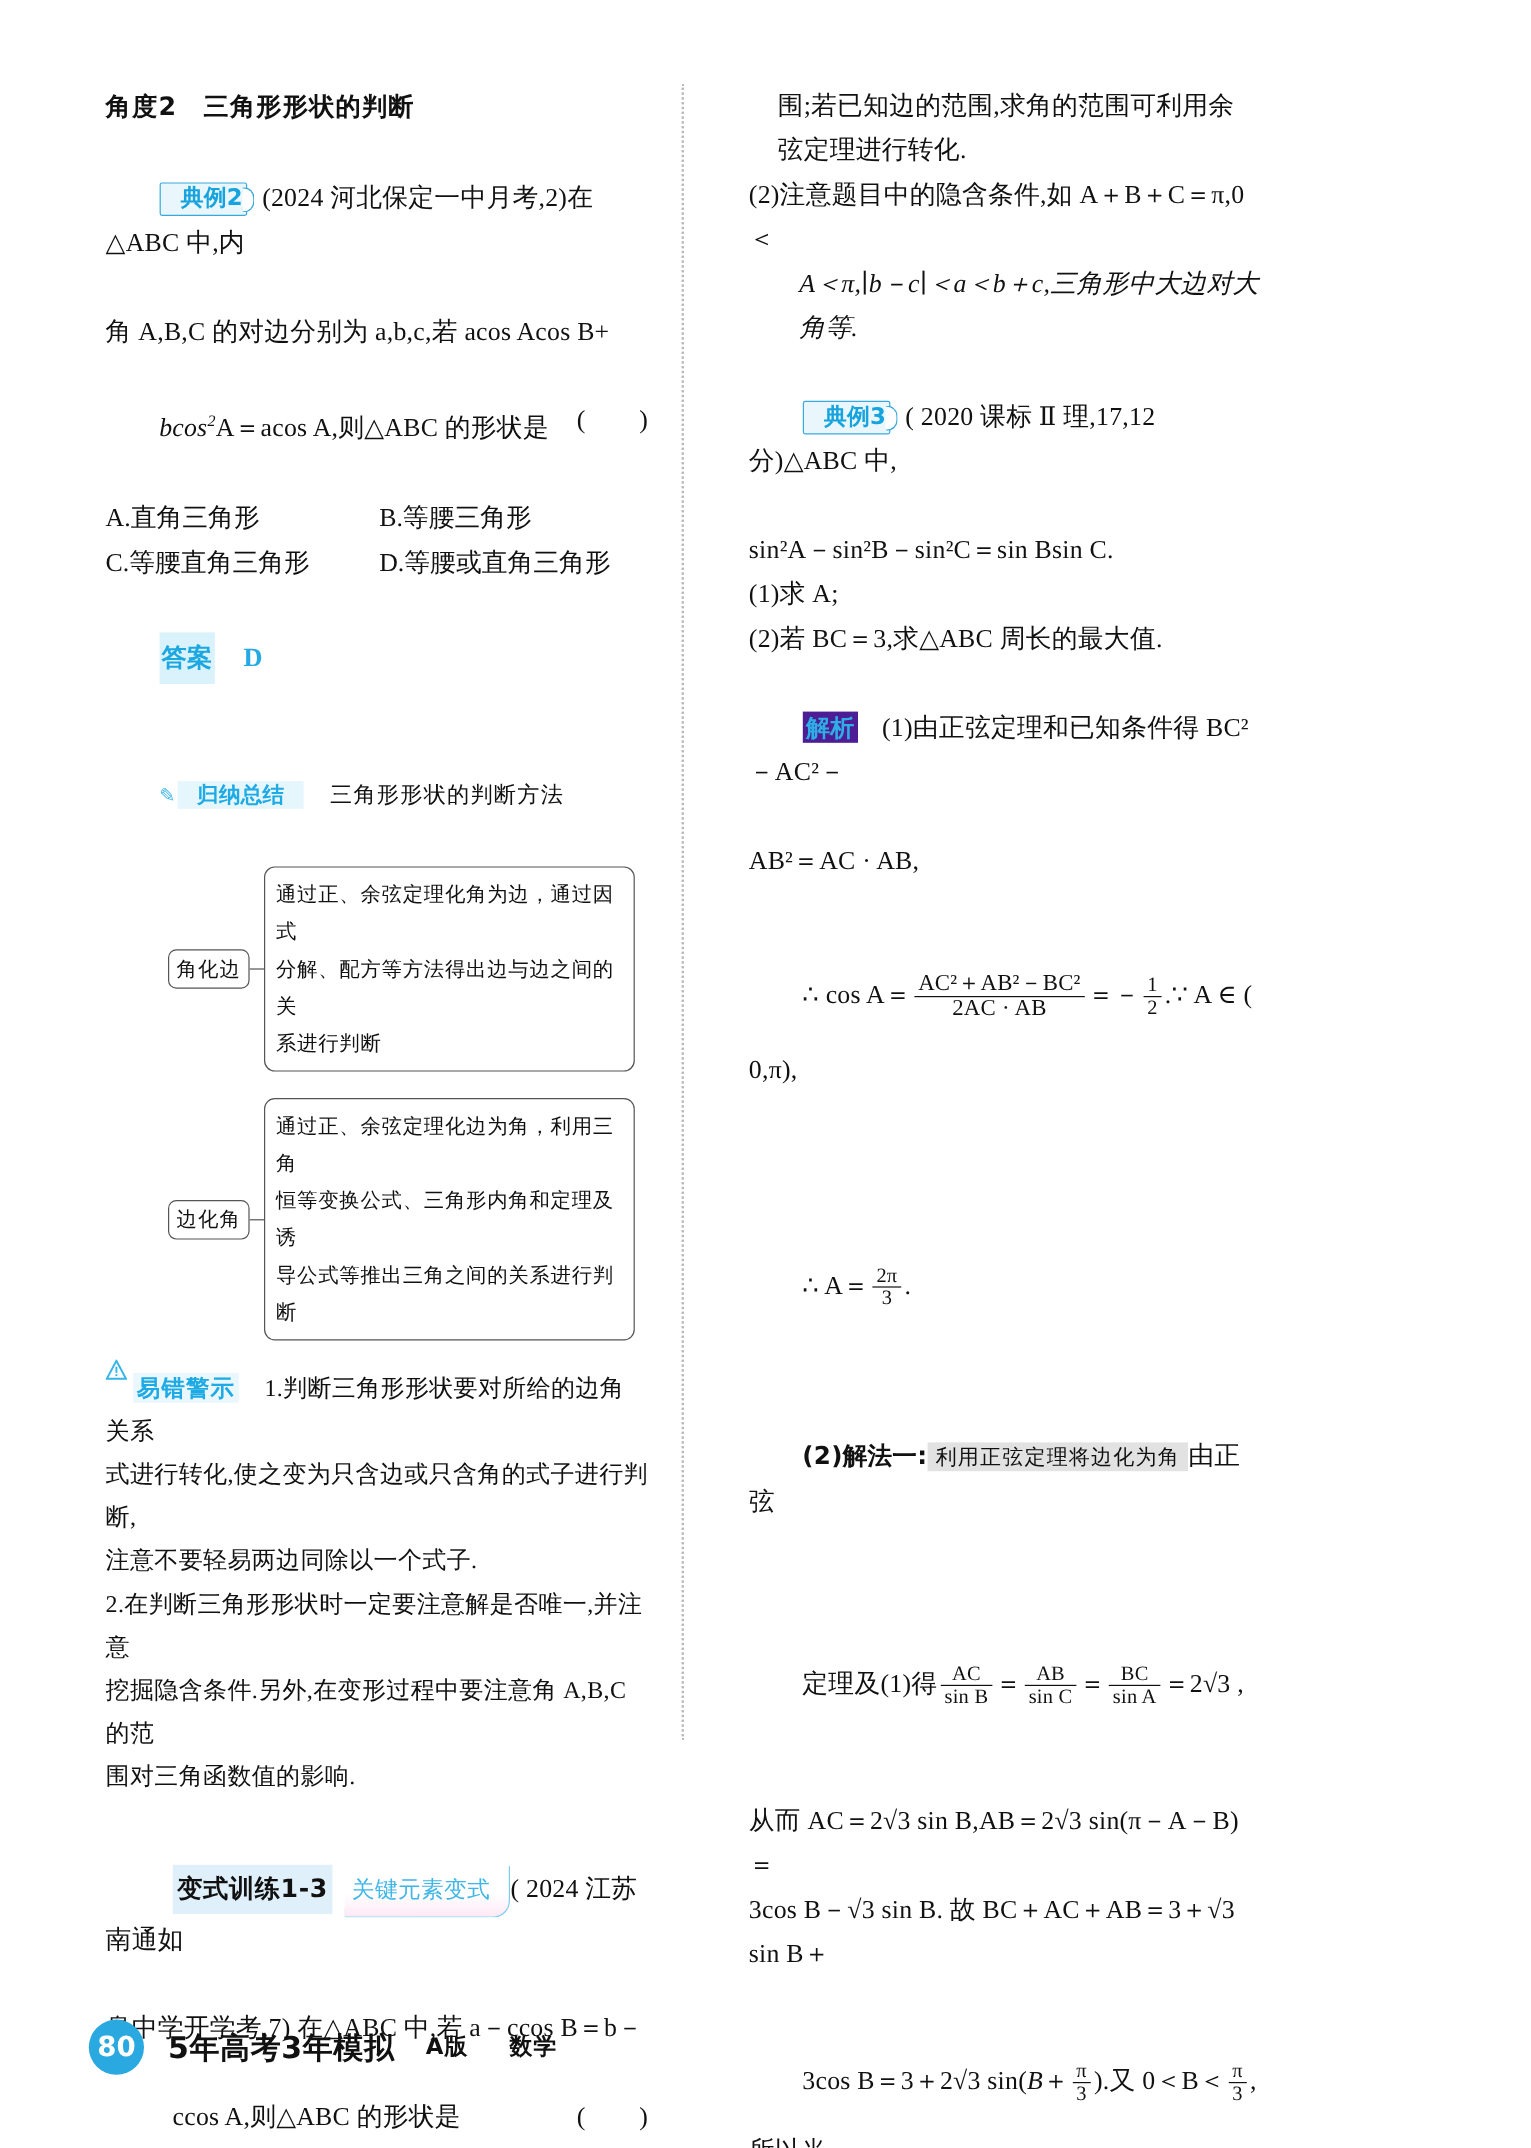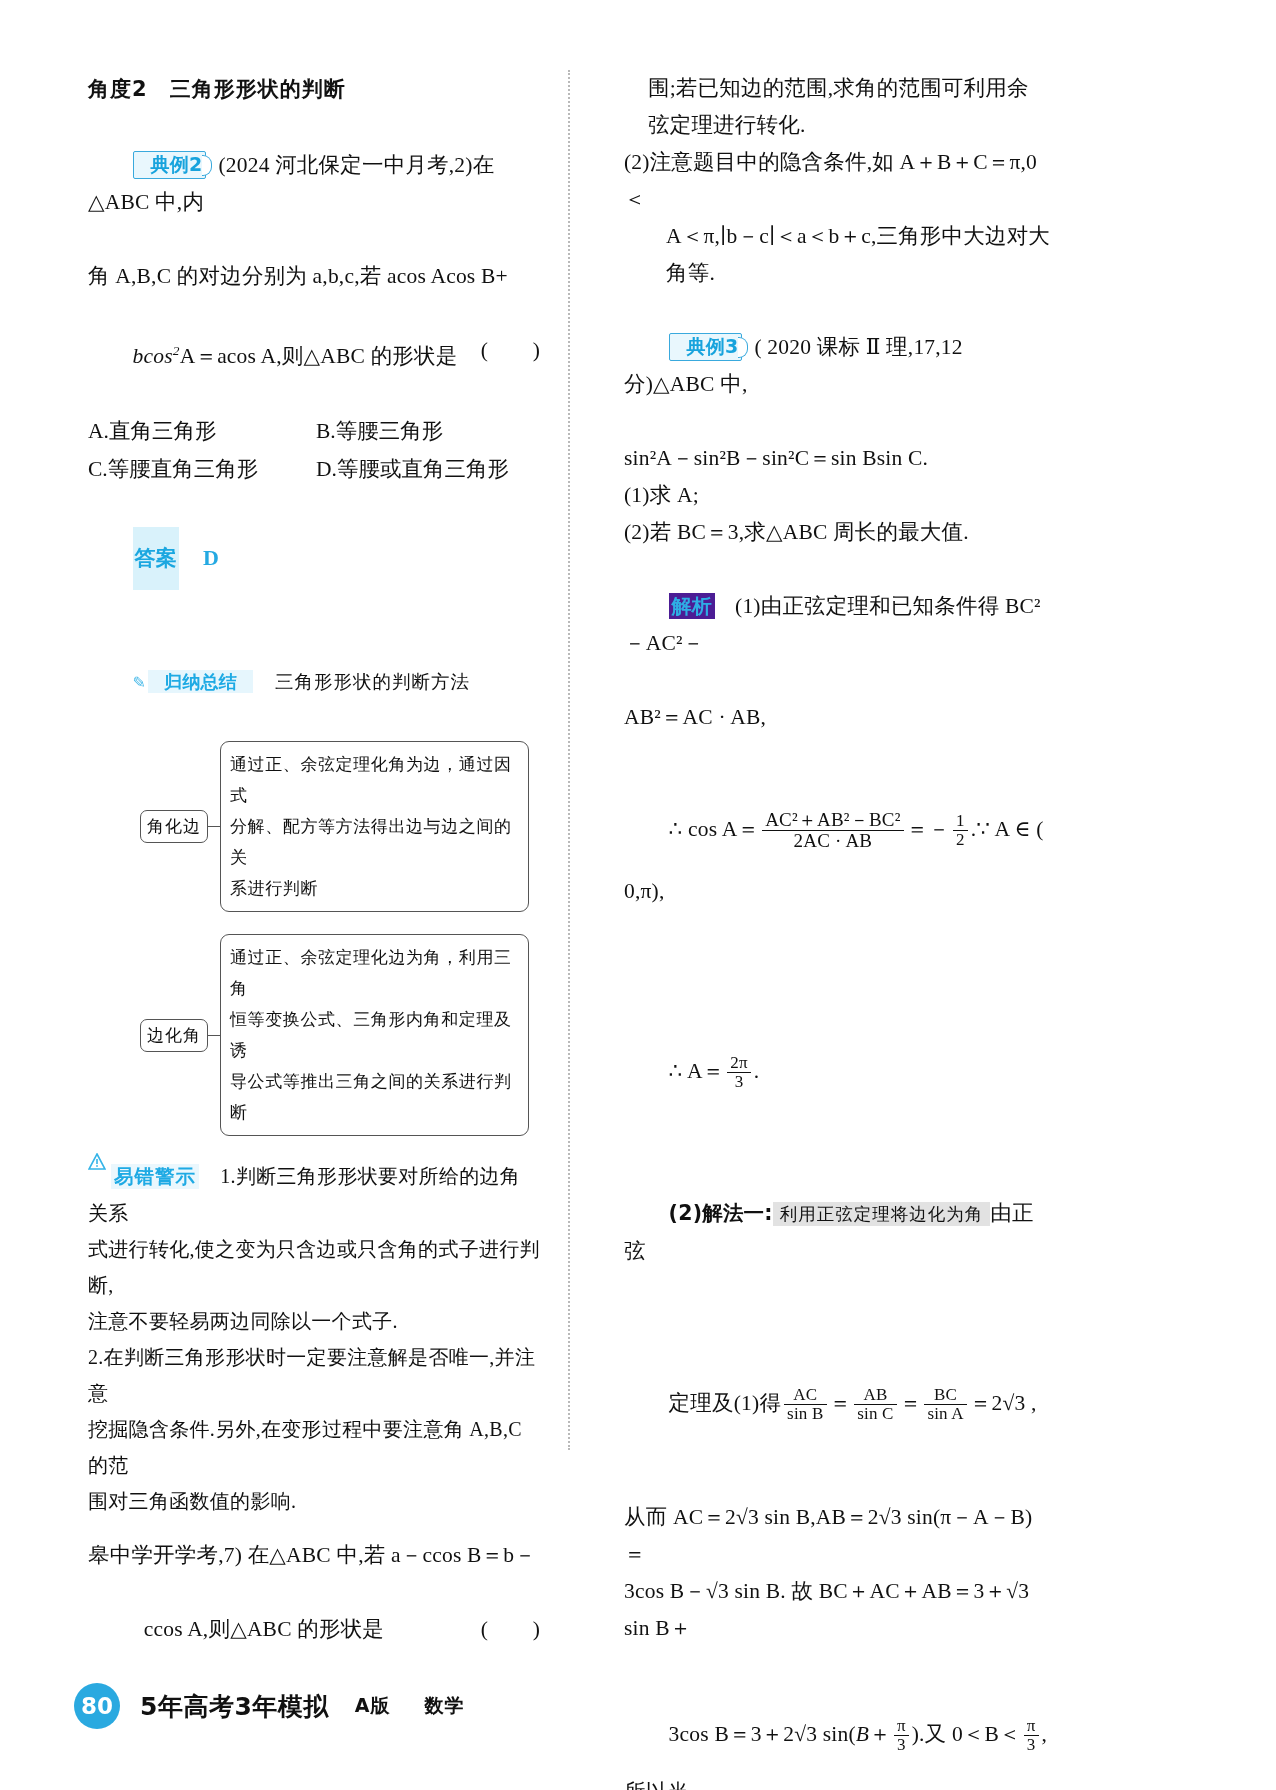--- a/index.html
+++ b/index.html
@@ -95,21 +95,21 @@
   }
 
   
   .answer-label {
     display: inline-block;
     background: #d9f2fb;
     color: #1ba7e0;
     font-family: "DejaVu Sans", "Liberation Sans", sans-serif;
     font-weight: bold;
     font-size: 21px;
-    padding: 13px 2px;
+    padding: 3px 2px;
   }
   .answer-val {
     color: #24a9e2;
     font-weight: bold;
     font-size: 22px;
     margin-left: 24px;
     font-family: "Liberation Serif", serif;
   }
 
   
@@ -253,21 +253,21 @@
   
   .jiexi {
     color: #2eaee5;
     font-family: "DejaVu Sans", "Liberation Sans", sans-serif;
     font-weight: bold;
     font-size: 20px;
     background: #4c1d95;
     padding: 1px 3px;
   }
 
-  .indent2 { padding-left: 42px; }
+  .indent2 { padding-left: 42px; font-style: italic; }
   .indent1 { padding-left: 24px; }
 
   
   .footer {
     position: absolute;
     left: 0;
     bottom: 54px;
     width: 1276px;
     height: 60px;
     display: flex;
@@ -376,20 +376,23 @@
             </svg></span><span class="yicuo">易错警示</span>
         <span class="kai" style="margin-left:16px">1.判断三角形形状要对所给的边角关系</span>
       </div>
       <div class="note-line kai">式进行转化,使之变为只含边或只含角的式子进行判断,</div>
       <div class="note-line kai">注意不要轻易两边同除以一个式子.</div>
       <div class="note-line kai">2.在判断三角形形状时一定要注意解是否唯一,并注意</div>
       <div class="note-line kai">挖掘隐含条件.另外,在变形过程中要注意角 A,B,C 的范</div>
       <div class="note-line kai">围对三角函数值的影响.</div>
 
       <div class="bianshi-wrap">
+        <div class="line">
+          <span class="bianshi">变式训练1-3</span><span class="bianshi-tag">关键元素变式</span><span class="kai">( 2024 江苏南通如</span>
+        </div>
         <div class="line kai">皋中学开学考,7) 在△ABC 中,若 a－ccos B＝b－</div>
         <div class="line">
           <span>ccos A,则△ABC 的形状是</span><span style="float:right">(        )</span>
         </div>
 
       </div>
 
     </div>
 
     <div class="divider"></div>

